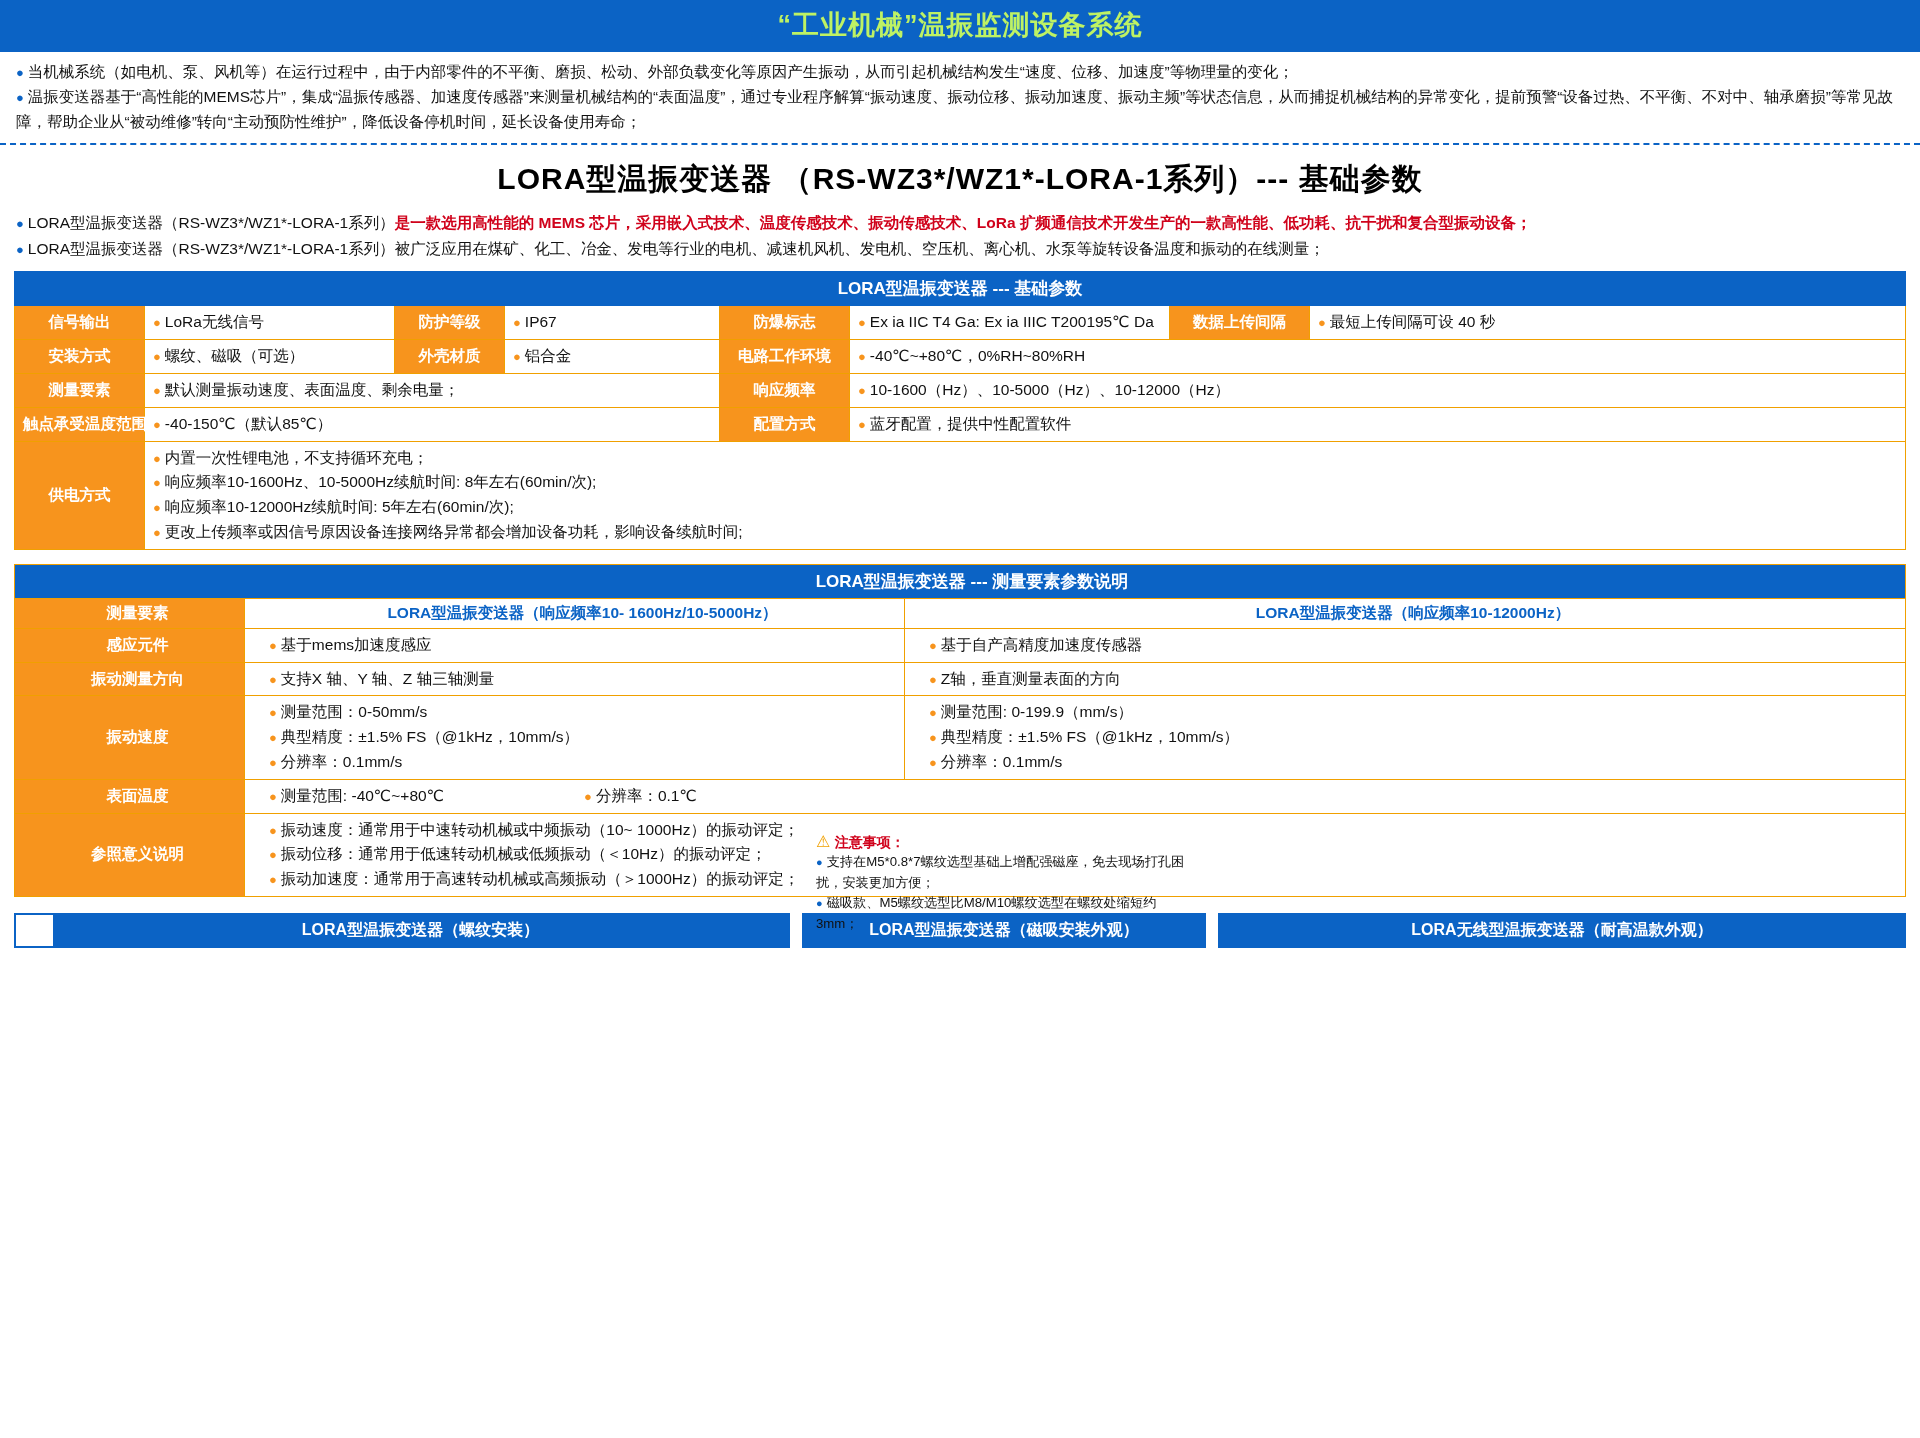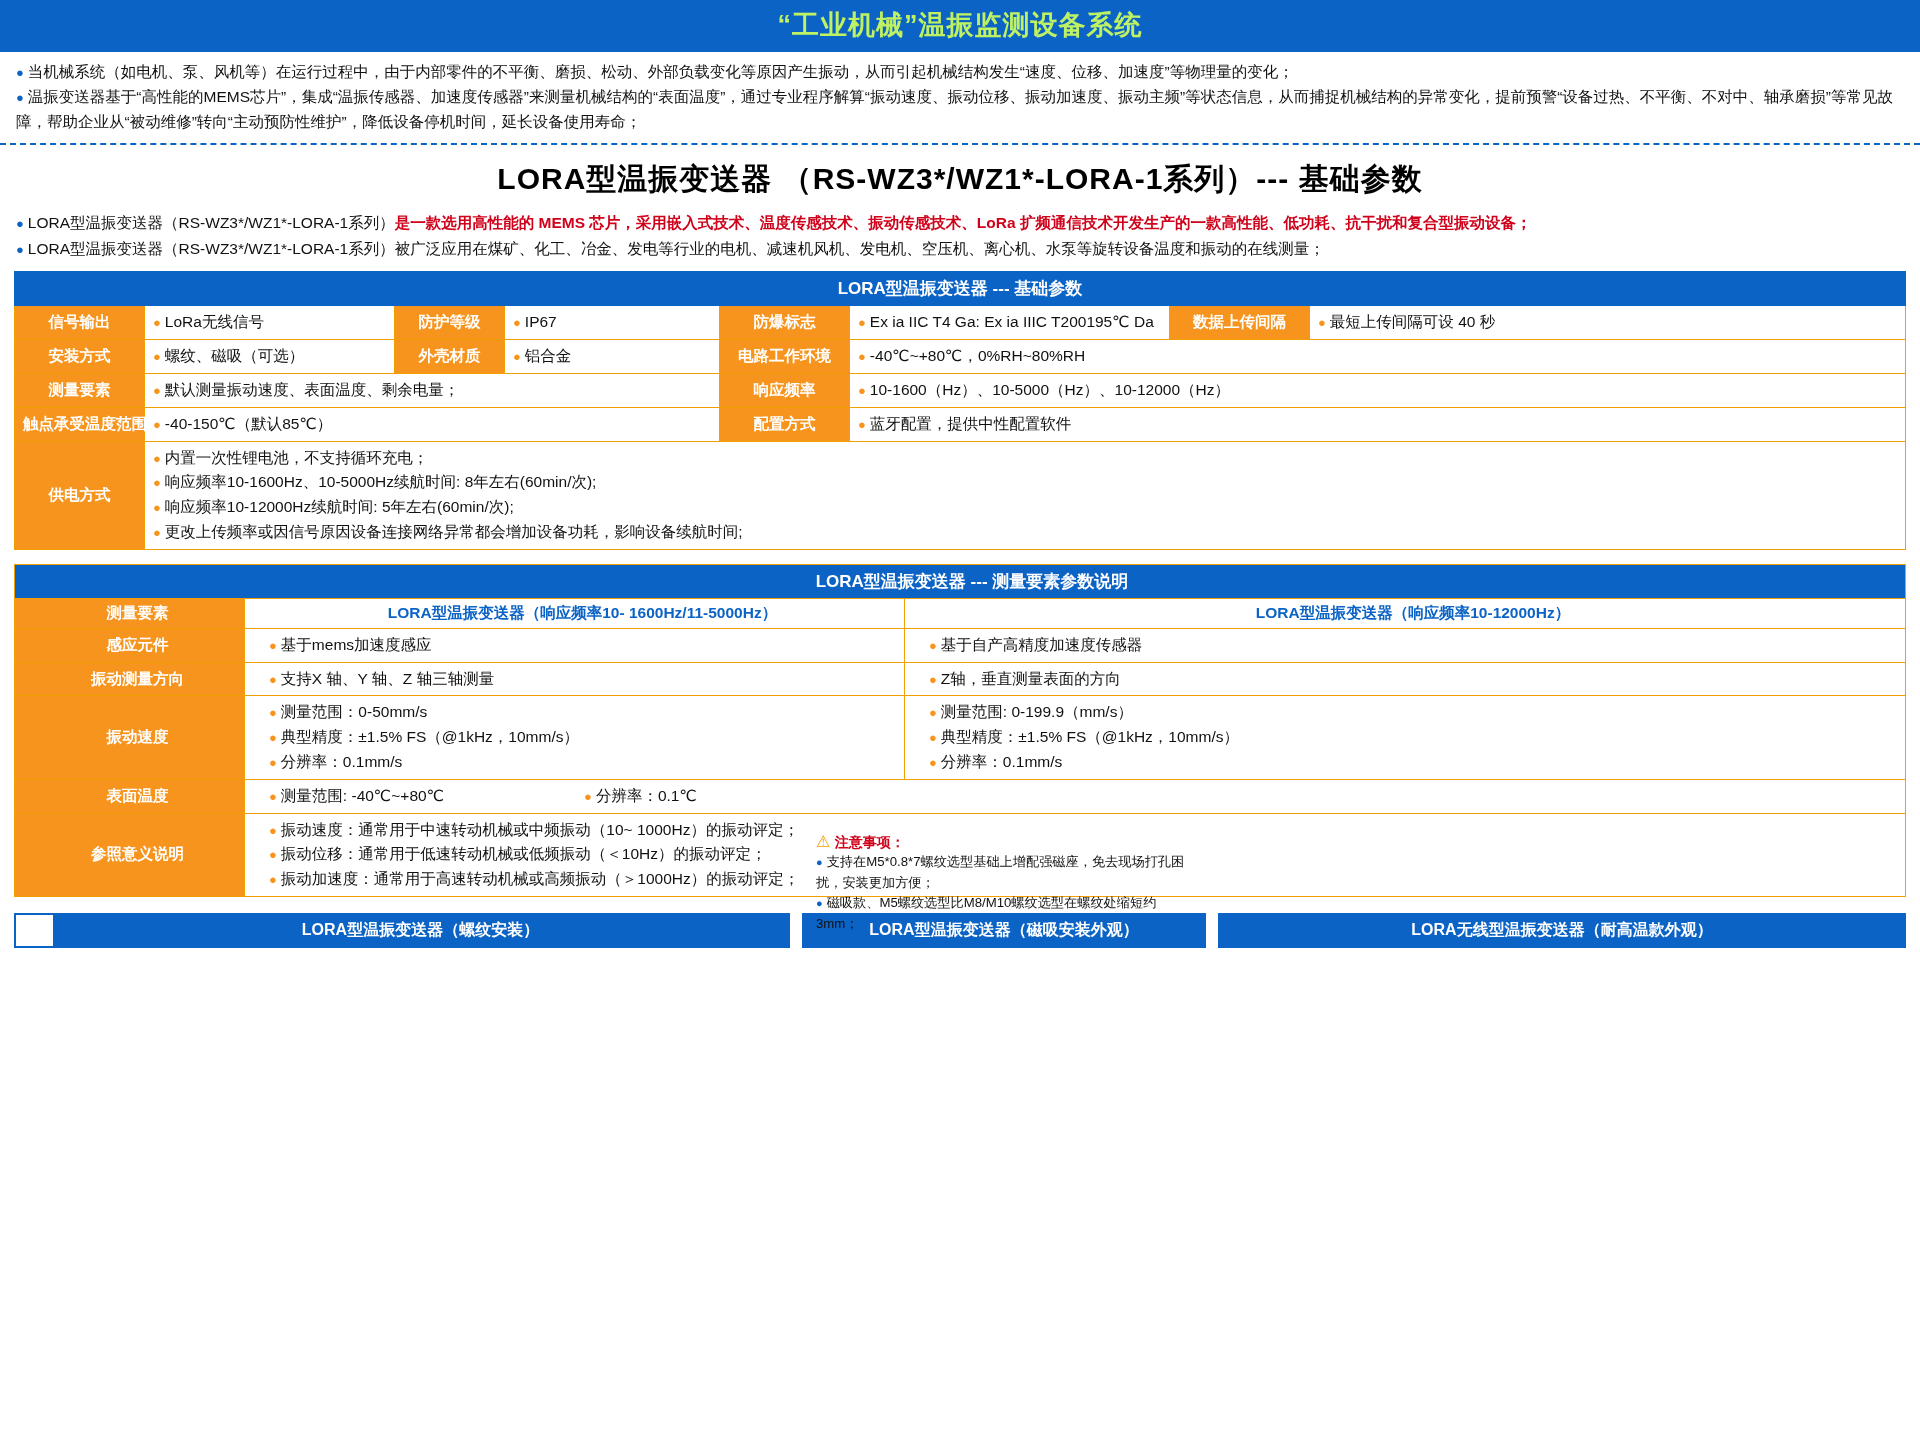--- a/index.html
+++ b/index.html
@@ -161,21 +161,21 @@
         <col style="width:230px">
         <col style="width:660px">
         <col>
       </colgroup>
     <tbody>
         <tr>
       <td class="tbl-head" colspan="3">LORA型温振变送器 --- 测量要素参数说明</td>
     </tr>
     <tr>
       <td class="lab2">测量要素</td>
-      <td class="hdrc">LORA型温振变送器（响应频率10- 1600Hz/11-5000Hz）</td>
+      <td class="hdrc">LORA型温振变送器（响应频率10- 1600Hz/10-5000Hz）</td>
       <td class="hdrc">LORA型温振变送器（响应频率10-12000Hz）</td>
     </tr>
     <tr>
       <td class="lab2">感应元件</td>
       <td class="val">
             <span class="li"><span class="bullet">●</span><span>基于mems加速度感应</span></span>
           </td>
       <td class="val">
             <span class="li"><span class="bullet">●</span><span>基于自产高精度加速度传感器</span></span>
           </td>

